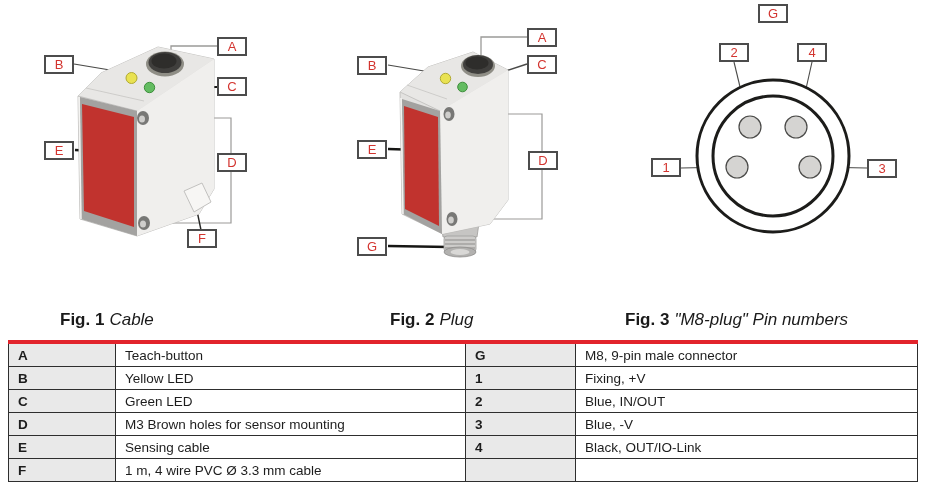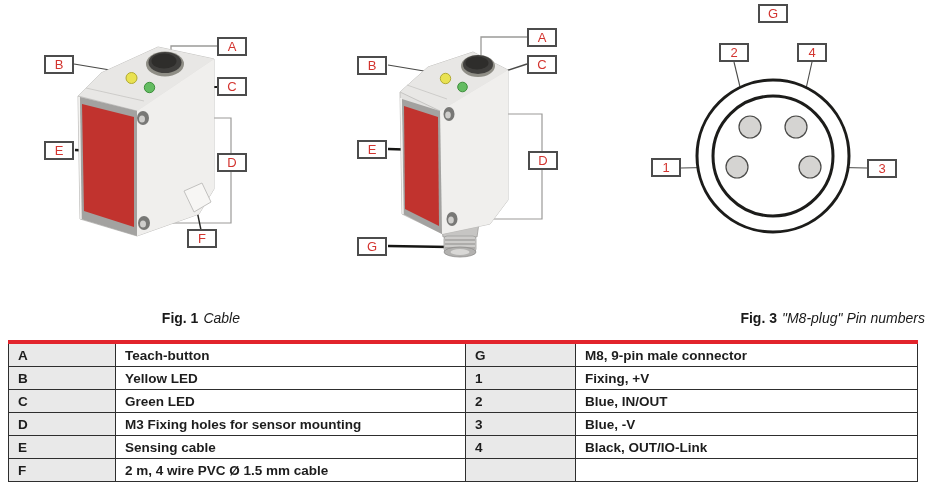--- a/index.html
+++ b/index.html
@@ -19,22 +19,22 @@
     background:#ffffff;
     border:2px solid #4c4c4c;
     color:#d3342f;
     font-size:13px;
     line-height:15px;
     text-align:center;
   }
   
   .caption{
     position:absolute;
-    text-align:right;
-    font-size:14px;
+    text-align:left;
+    font-size:17px;
     color:#1a1a1a;
     white-space:nowrap;
   }
   .cap-b{font-weight:bold;}
   .cap-i{font-style:italic;margin-left:5px;}
   
   table.legend{
     position:absolute;
     left:8px;top:340px;
     width:909px;
@@ -49,21 +49,21 @@
     font-size:13.5px;
     color:#1d1d1d;
     vertical-align:middle;
     overflow:hidden;
     white-space:nowrap;
   }
   table.legend td.key{
     background:#e9e9e9;
     font-weight:bold;
   }
-  table.legend td.desc{background:#ffffff;font-weight:bold;}
+  table.legend td.desc{background:#ffffff;}
 </style>
 </head>
 <body>
 
 <div class="page">
 
   <svg class="art" width="925" height="340" viewBox="0 0 925 340">
 
     <g>
 
@@ -169,20 +169,23 @@
 
   <div class="callout" style="left:758px;top:4px">G</div>
   <div class="callout" style="left:719px;top:43px">2</div>
   <div class="callout" style="left:797px;top:43px">4</div>
   <div class="callout" style="left:651px;top:158px">1</div>
   <div class="callout" style="left:867px;top:159px">3</div>
 
   <div class="caption" style="left:60px;top:310px;width:180px">
     <span class="cap-b">Fig. 1</span><span class="cap-i">Cable</span>
   </div>
+  <div class="caption" style="left:390px;top:310px;width:160px">
+    <span class="cap-b">Fig. 2</span><span class="cap-i">Plug</span>
+  </div>
   <div class="caption" style="left:625px;top:310px;width:300px">
     <span class="cap-b">Fig. 3</span><span class="cap-i">"M8-plug" Pin numbers</span>
   </div>
 
   <table class="legend">
     <colgroup>
       <col style="width:107px">
         <col style="width:350px">
         <col style="width:110px">
         <col style="width:342px">
@@ -201,32 +204,32 @@
         <td class="desc">Fixing, +V</td>
       </tr>
       <tr>
         <td class="key">C</td>
         <td class="desc">Green LED</td>
         <td class="key">2</td>
         <td class="desc">Blue, IN/OUT</td>
       </tr>
       <tr>
         <td class="key">D</td>
-        <td class="desc">M3 Fixing holes for sensor mounting</td>
+        <td class="desc">M3 Brown holes for sensor mounting</td>
         <td class="key">3</td>
         <td class="desc">Blue, -V</td>
       </tr>
       <tr>
         <td class="key">E</td>
         <td class="desc">Sensing cable</td>
         <td class="key">4</td>
         <td class="desc">Black, OUT/IO-Link</td>
       </tr>
       <tr>
         <td class="key">F</td>
-        <td class="desc">2 m, 4 wire PVC Ø 1.5 mm cable</td>
+        <td class="desc">1 m, 4 wire PVC Ø 3.3 mm cable</td>
         <td class="key"></td>
         <td class="desc"></td>
       </tr>
     </tbody>
   </table>
 
 </div>
 
 </body></html>

